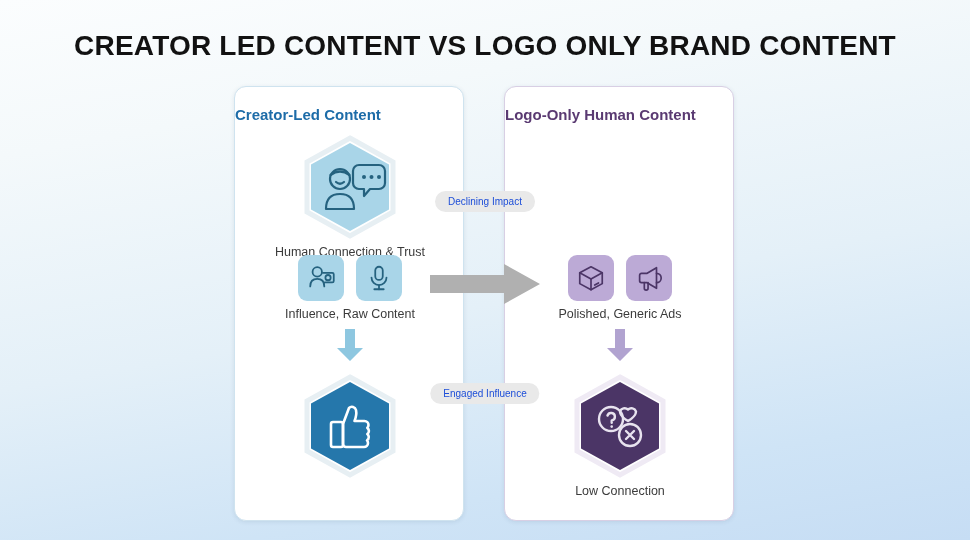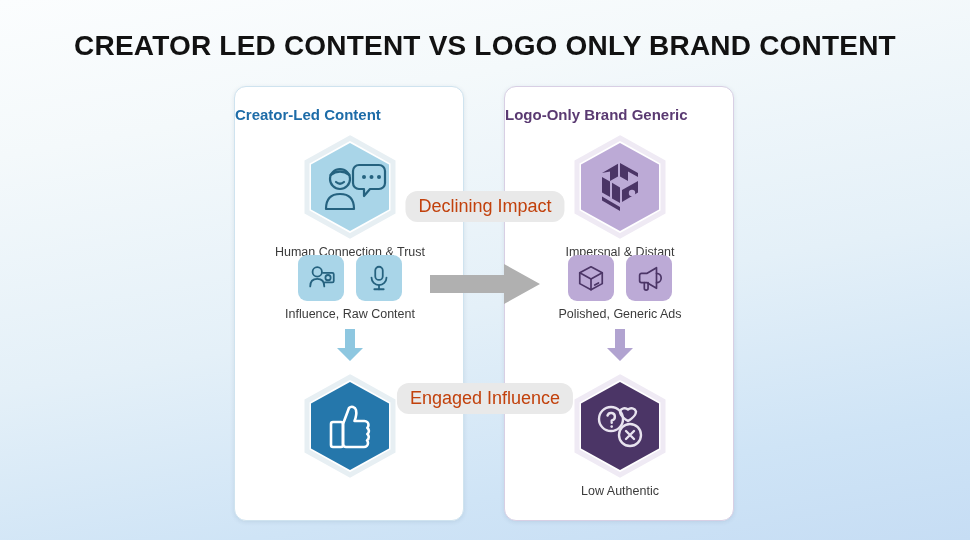--- a/index.html
+++ b/index.html
@@ -76,22 +76,22 @@
 
   
   .v-arrow { display:flex; justify-content:center; margin-top:6px; }
 
   
   .mid-badge {
     position:absolute;
     left:50%;
     transform:translateX(-50%);
     background:#e9e9e9;
-    color:#c2410c;
-    font-size:18px;
+    color:#1d4ed8;
+    font-size:10px;
     padding:5px 13px;
     border-radius:12px;
     white-space:nowrap;
   }
   .badge-top    { top:105px; }
   .badge-bottom { top:297px; }
 
   .h-arrow {
     position:absolute;
     left:50%;
@@ -172,40 +172,22 @@
           <g fill="none" stroke="#ffffff" stroke-width="2.6" stroke-linecap="round" stroke-linejoin="round">
             <path d="M41 50 v20 a3 3 0 0 0 3 3 h18 a4 4 0 0 0 4 -4 a4 4 0 0 0 -1 -2.6 a4 4 0 0 0 1.8 -3.3 a4 4 0 0 0 -1.5 -3 a4 4 0 0 0 1.6 -3.2 a4 4 0 0 0 -1.6 -3 a4 4 0 0 0 1.2 -2.9 a4 4 0 0 0 -4 -4 h-10 q2.5 -6 1.5 -11 a4.2 4.2 0 0 0 -7 -2 Z"></path>
             <rect x="29" y="48" width="12" height="25" rx="2"></rect>
           </g>
         </svg>
       </div>
     </div>
   </div>
 
   <div class="panel right">
-    <div class="panel-title">Logo-Only Brand Generic</div>
-
-    <div class="row row-1">
-      <div class="hex-wrap">
-        <svg class="hex" width="96" height="104" viewBox="0 0 96 104">
-          <polygon points="48,3 91,27 91,77 48,101 5,77 5,27" fill="#ffffff" stroke="#efeaf4" stroke-width="5"></polygon>
-          <polygon points="48,8 87,29.5 87,74.5 48,96 9,74.5 9,29.5" fill="#bcaad6"></polygon>
-          <g fill="#4b3566">
-            <path d="M48 28 L66 38 L66 42 L56 36.5 L56 46 L48 41.5 Z"></path>
-            <path d="M30 38 L46 28.8 L46 41.5 L38 46 L38 36.5 Z"></path>
-            <path d="M30 42 L38 46.6 L38 62 L30 57.5 Z"></path>
-            <path d="M40 47.8 L48 52.4 L48 68 L40 63.4 Z"></path>
-            <path d="M30 61.5 L48 72 L48 76 L30 65.5 Z"></path>
-            <path d="M66 46 L66 57.5 L50 67 L50 55 Z"></path>
-            <circle cx="60" cy="58" r="3.2" fill="#bcaad6"></circle>
-          </g>
-        </svg>
-      </div>
-      <div class="caption">Impersnal &amp; Distant</div>
-    </div>
+    <div class="panel-title">Logo-Only Human Content</div>
+
 
     <div class="row row-2">
       <div class="sq-pair">
         <div class="sq purple">
           <svg width="30" height="30" viewBox="0 0 32 32">
             <g fill="none" stroke="#4b3566" stroke-width="1.8" stroke-linecap="round" stroke-linejoin="round">
               <path d="M16 4 L28 10.5 L28 22 L16 28.5 L4 22 L4 10.5 Z"></path>
               <path d="M4 10.5 L16 17 L28 10.5"></path>
               <path d="M16 17 L16 28.5"></path>
               <path d="M20 23.5 L24 21.3"></path>
@@ -238,21 +220,21 @@
           <g fill="none" stroke="#e8e3ef" stroke-width="2.4" stroke-linecap="round" stroke-linejoin="round">
             <circle cx="39" cy="45" r="12"></circle>
             <path d="M35.5 41.5 a3.8 3.8 0 1 1 4.2 5 v2.2"></path>
             <circle cx="39.7" cy="52.6" r="1.3" fill="#e8e3ef" stroke="none"></circle>
             <path d="M64 37.5 a5 5 0 0 0 -8 -2 a5 5 0 0 0 -8 2 c0 5 8 9.5 8 9.5 s8 -4.5 8 -9.5 Z"></path>
             <circle cx="58" cy="61" r="11"></circle>
             <path d="M54 57 L62 65 M62 57 L54 65"></path>
           </g>
         </svg>
       </div>
-      <div class="caption">Low Authentic</div>
+      <div class="caption">Low Connection</div>
     </div>
   </div>
 
   <div class="mid-badge badge-top">Declining Impact</div>
 
   <div class="h-arrow">
     <svg width="114" height="46" viewBox="0 0 114 46">
       <path d="M2 14 h74 v-11 l36 20 l-36 20 v-11 h-74 Z" fill="#b0b0b0"></path>
     </svg>
   </div>

